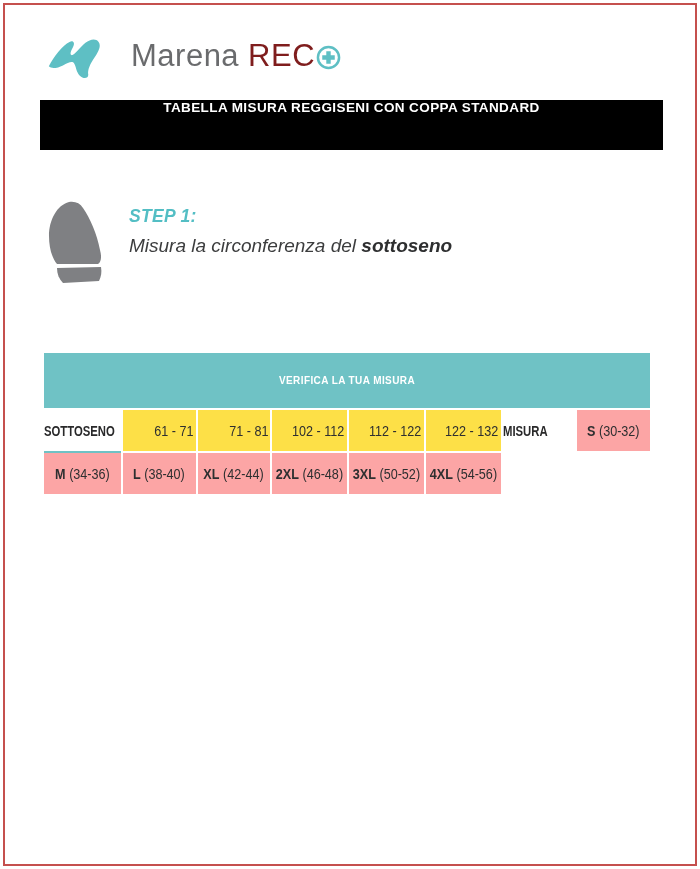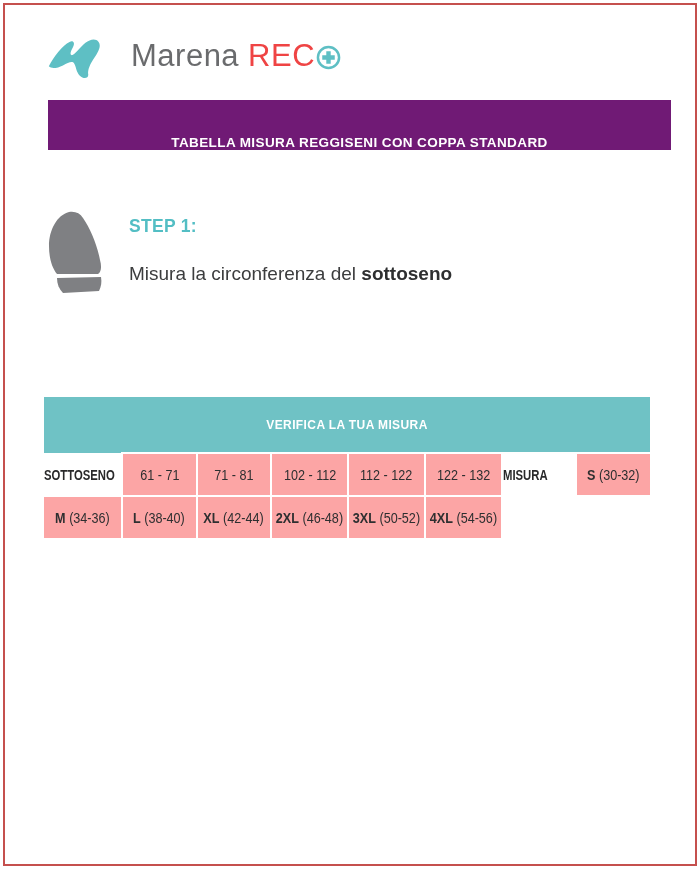--- a/index.html
+++ b/index.html
@@ -23,59 +23,59 @@
     position:absolute; left:46px; top:30px;
     display:flex; align-items:center; gap:23px;
     height:52px;
   }
   .swoosh { width:62px; height:48px; }
   .logo-text {
     display:flex; align-items:center;
     font-size:31px; letter-spacing:0.5px;
   }
   .brand { color:#6a6b6d; }
-  .product { color:#ef4444; display:inline-flex; align-items:center; margin-left:9px; }
+  .product { color:#7f1d1d; display:inline-flex; align-items:center; margin-left:9px; }
   .oplus { width:25px; height:25px; margin:2px 1px 0 1px; }
 
   
   .banner {
-    position:absolute; left:48px; top:100px;
+    position:absolute; left:40px; top:100px;
     width:623px; height:50px;
-    background:#701a75;
-    display:flex; align-items:flex-end; justify-content:center;
+    background:#000000;
+    display:flex; align-items:flex-start; justify-content:center;
     color:#ffffff; font-weight:bold; font-size:13.5px; letter-spacing:0.4px;
   }
 
   
-  .step { position:absolute; left:45px; top:210px; display:flex; }
+  .step { position:absolute; left:45px; top:200px; display:flex;font-style:italic; }
   .step-icon { width:66px; height:84px; flex:0 0 auto; }
   .step-body { margin-left:18px; padding-top:6px; }
   .step-label { color:#53bec4; font-weight:bold; font-size:17.5px; letter-spacing:0.3px; }
-  .step-text { margin-top:26px; color:#3c3d3e; font-size:19px; }
+  .step-text { margin-top:8px; color:#3c3d3e; font-size:19px; }
   .step-text b { color:#2e2f30; }
 
   
   .size-table { position:absolute; left:44px; top:353px; width:606px; }
   .thead {
     height:55px; background:#6fc2c5;
     display:flex; align-items:center; justify-content:center;
-    color:#ffffff; font-weight:bold; font-size:12px; letter-spacing:0.4px;margin-top:44px;
+    color:#ffffff; font-weight:bold; font-size:10px; letter-spacing:0.4px;
   }
   .tgrid {
     margin-top:2px;
     display:grid;
     grid-template-columns:77px repeat(7, 1fr);
     grid-auto-rows:41px;
     gap:2px;
   }
   .cell {
     display:flex; align-items:center; justify-content:center;
     color:#2e2f30; font-size:14px;
   }
-  .cell.r1 { background:#fca5a5; }
+  .cell.r1 { background:#fde047;justify-content:flex-end; }
   .cell.r2 { background:#fca5a5; }
   .lbl {
     background:#ffffff;
     display:flex; align-items:center;
     font-weight:bold; font-size:14.5px; color:#29292a;
   }
   .cond { display:inline-block; transform:scaleX(0.9); white-space:nowrap; }
   .lbl .cond { transform:scaleX(0.78); transform-origin:left center; }
   .rng { margin-left:4px; font-weight:normal; }
   .lbl-sep {

